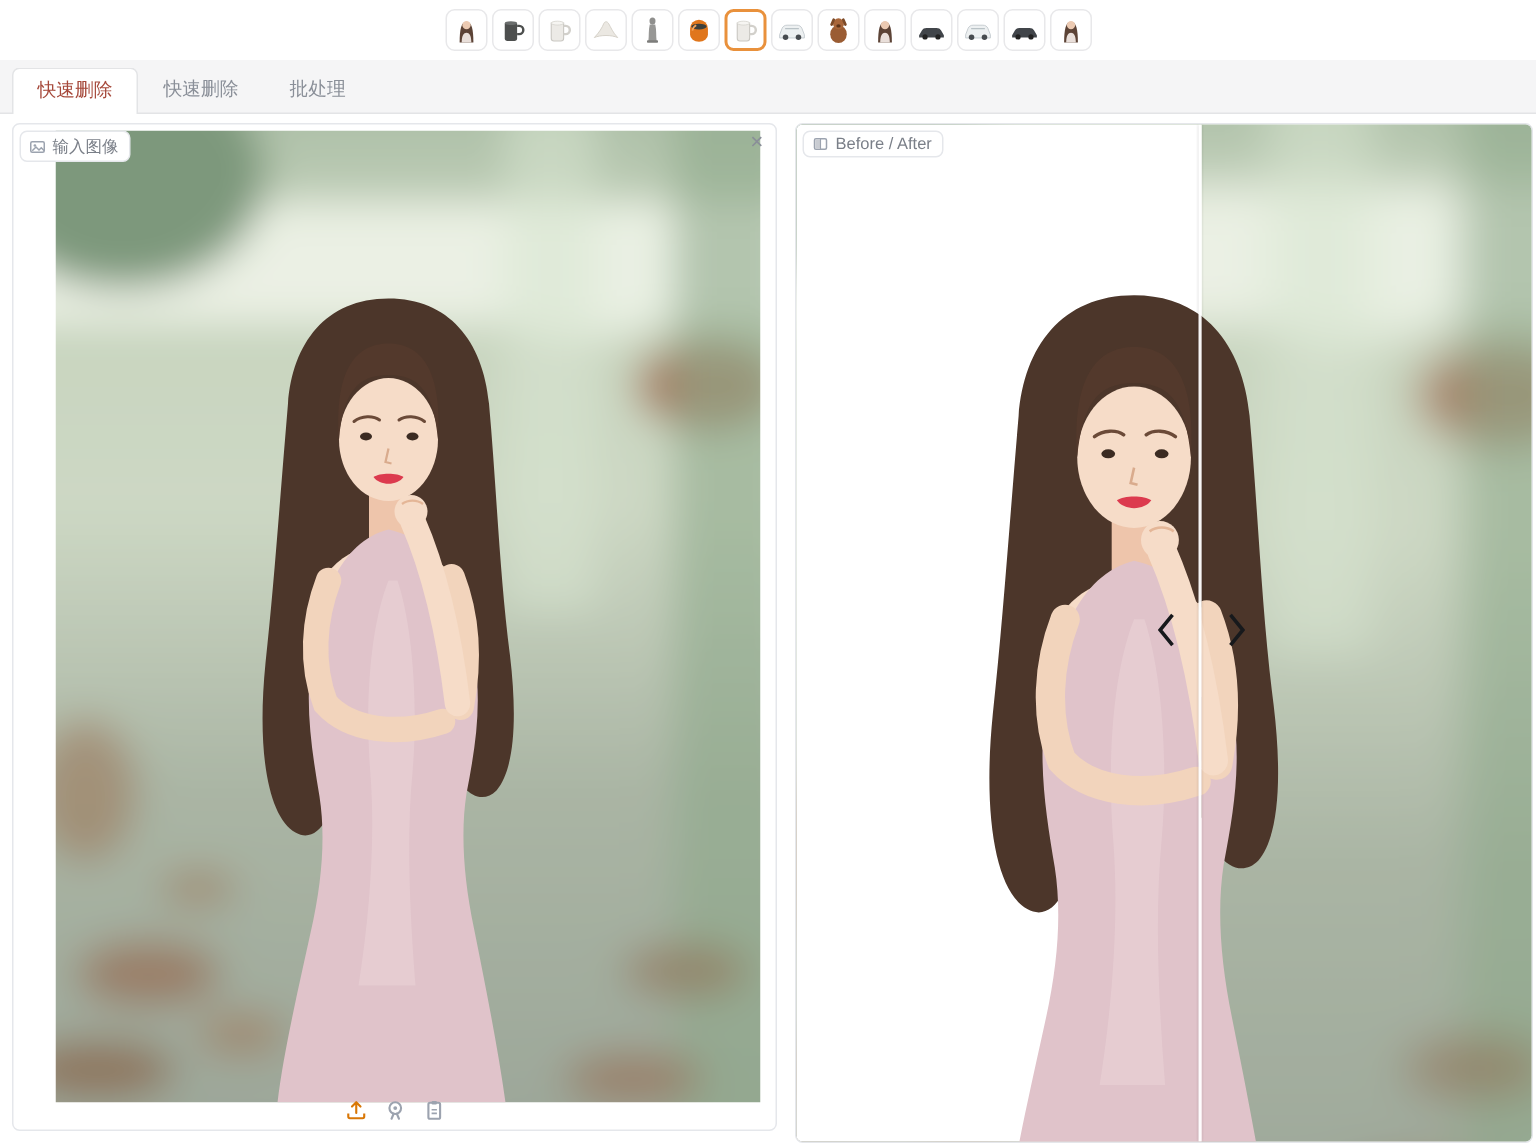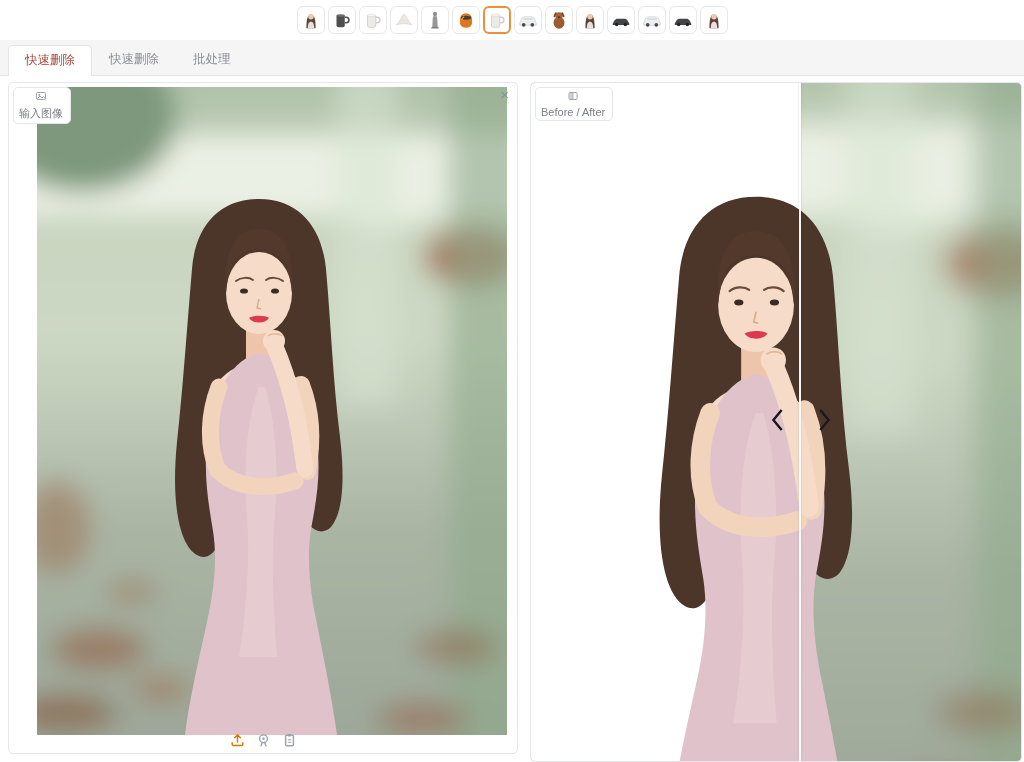--- a/index.html
+++ b/index.html
@@ -45,21 +45,21 @@
     box-sizing:border-box;
   }
   .left-panel{left:8px;top:6px;width:510px;height:672px;}
   .right-panel{left:530px;top:6px;width:492px;height:680px;overflow:hidden;}
   .photo-area{position:absolute;left:28px;top:4px;width:470px;height:648px;overflow:hidden;}
   .photo-area svg{display:block;width:100%;height:100%;}
   .badge{
     position:absolute;top:4px;left:4px;z-index:6;
     display:inline-flex;align-items:center;gap:4px;
     padding:2px 7px 2px 5px;background:#fff;border:1px solid #e5e7eb;
-    border-radius:5px;font-size:11px;color:#7a7f88;white-space:nowrap;flex-direction:column;
+    border-radius:5px;font-size:11px;color:#7a7f88;white-space:nowrap;
   }
   .bicon{width:12px;height:12px;display:block;}
   .close-btn{
     position:absolute;top:2px;right:4px;z-index:6;background:none;border:none;
     font-size:15px;line-height:1;color:#8a8f98;cursor:pointer;padding:2px 4px;
   }
   .toolbar{
     position:absolute;left:0;right:0;bottom:2px;height:22px;z-index:6;
     display:flex;align-items:center;justify-content:center;gap:9px;
   }

